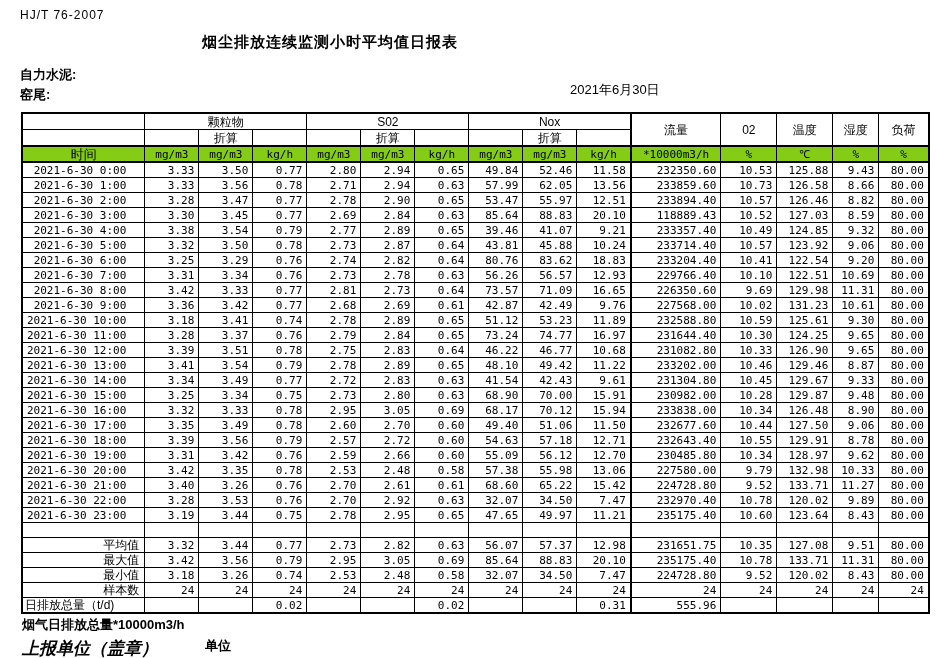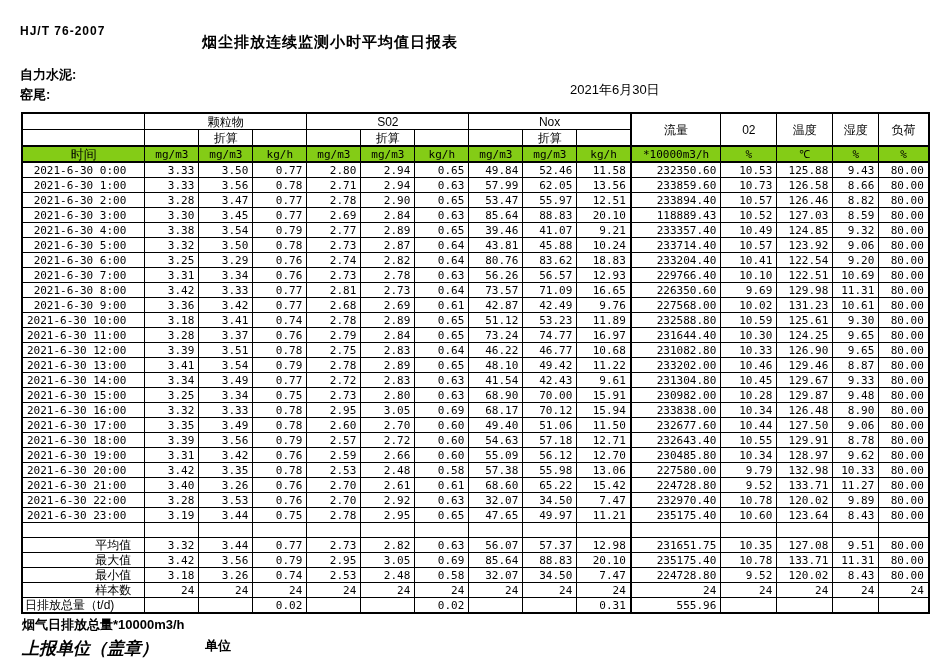--- a/index.html
+++ b/index.html
@@ -1,39 +1,39 @@
 <!DOCTYPE html>
 <html><head>
 <meta charset="utf-8">
 <style>
   html,body{margin:0;padding:0;}
   body{
     width:936px;height:658px;position:relative;background:#ffffff;
     font-family:"Liberation Sans",sans-serif;color:#000;overflow:hidden;
   }
-  .doc-code{position:absolute;left:20px;top:24px;font-size:12px;font-weight:bold;letter-spacing:1px;}
+  .doc-code{position:absolute;left:20px;top:8px;font-size:12px;font-weight:normal;letter-spacing:1px;}
   .title{position:absolute;left:0;top:33px;width:660px;text-align:center;font-size:15px;font-weight:bold;letter-spacing:1px;}
   .company{position:absolute;left:20px;top:66px;font-size:13px;font-weight:bold;}
   .location{position:absolute;left:20px;top:86px;font-size:13px;font-weight:bold;}
   .date{position:absolute;left:570px;top:81px;font-size:13px;}
   .tbl-wrap{position:absolute;left:21px;top:112px;}
   table{border-collapse:collapse;table-layout:fixed;border:2px solid #000;}
   td{
     border:1px solid #000;
     font-family:"DejaVu Sans Mono","Liberation Mono",monospace;
     font-size:11px;line-height:1;white-space:nowrap;overflow:hidden;
     padding:0 4px;text-align:right;height:14px;
   }
   tr.h1 td,tr.h2 td{height:15px;}
   .hcell{font-family:"Liberation Sans",sans-serif;font-size:12px;text-align:center;padding:0 2px;}
   tr.unit-row td{background:#84cc16;border-top:2px solid #000;border-bottom:2px solid #000;height:14px;text-align:center;}
   tr.unit-row td.hcell{font-size:13px;}
   td.time{text-align:right;padding-right:18px;}
   td.flowl{border-left:2px solid #000;}
-  td.slabel{font-family:"Liberation Sans",sans-serif;font-size:12px;text-align:right;padding-right:13px;}
+  td.slabel{font-family:"Liberation Sans",sans-serif;font-size:12px;text-align:right;padding-right:5px;}
   td.slabel.left{text-align:left;padding-left:2px;}
   .note1{position:absolute;left:22px;top:616px;font-size:13px;font-weight:bold;}
   .note2{position:absolute;left:22px;top:637px;font-size:17px;font-weight:bold;font-style:italic;}
   .note3{position:absolute;left:205px;top:637px;font-size:13px;font-weight:bold;}
 </style>
 </head>
 <body>
 
 <div class="doc-code">HJ/T  76-2007</div>
 <div class="title">烟尘排放连续监测小时平均值日报表</div>

